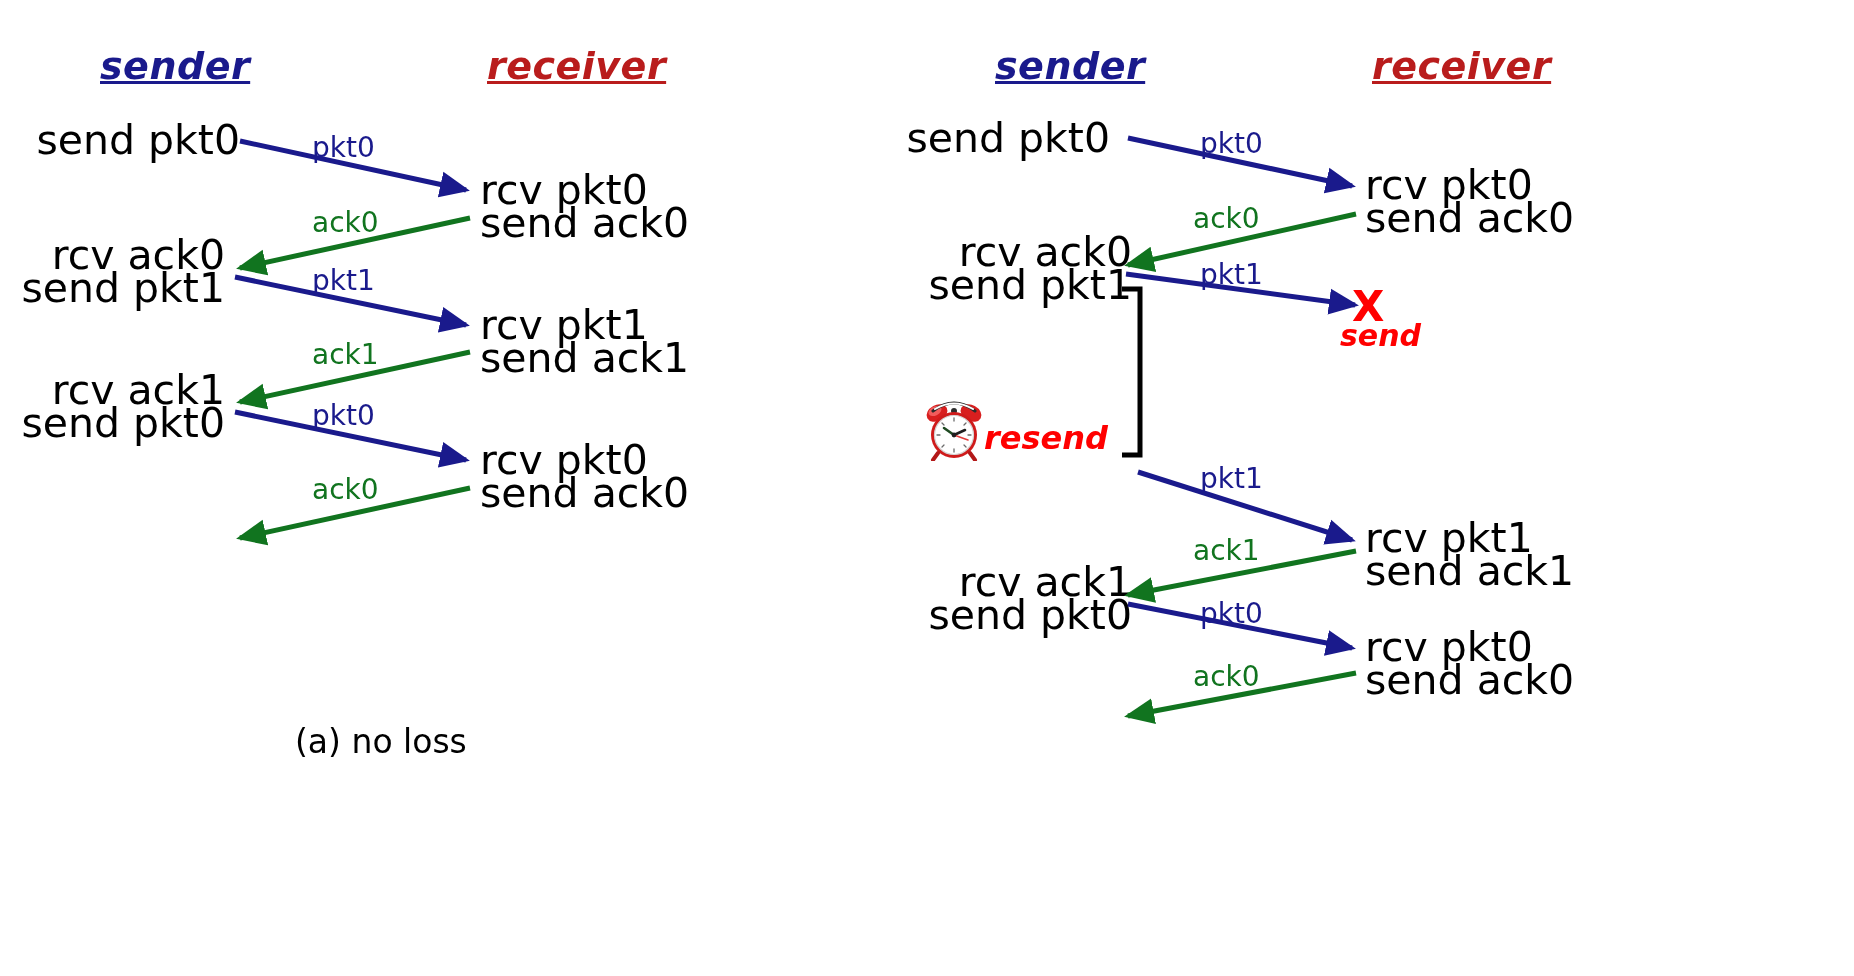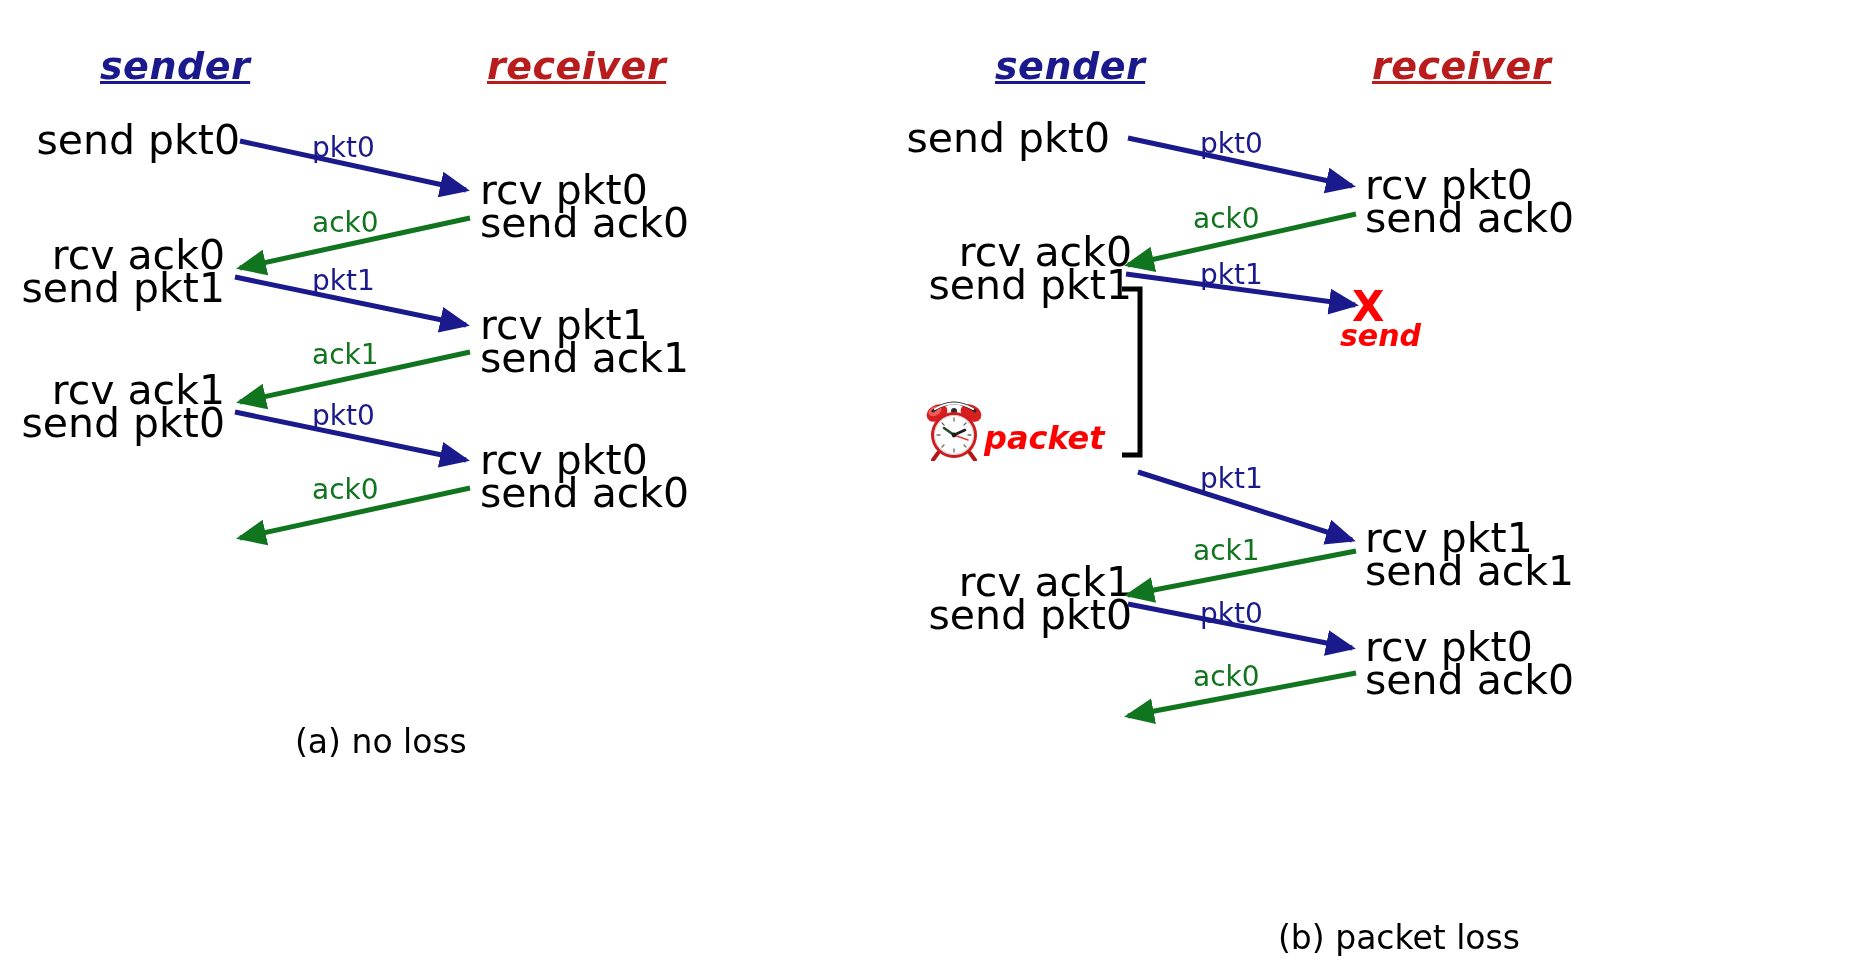--- a/index.html
+++ b/index.html
@@ -170,21 +170,21 @@
 
       <line x1="32" y1="38" x2="22" y2="31" stroke="#1f4a22" stroke-width="2.6" stroke-linecap="round"></line>
       <line x1="32" y1="38" x2="43" y2="33" stroke="#1f1f1f" stroke-width="2.6" stroke-linecap="round"></line>
       <line x1="32" y1="38" x2="46" y2="43" stroke="#e23b3b" stroke-width="1.6" stroke-linecap="round"></line>
       <circle cx="32" cy="38" r="2.4" fill="#1f1f1f"></circle>
 
       <path d="M16 56 L11 63" stroke="#b31818" stroke-width="4" stroke-linecap="round"></path>
       <path d="M48 56 L53 63" stroke="#b31818" stroke-width="4" stroke-linecap="round"></path>
     </svg>
   </div>
-  <div class="timeout-word" style="left:84px;top:419px;">packet</div>
+  <div class="timeout-word" style="left:84px;top:419px;">resend</div>
 
   <svg class="svg-layer" viewBox="0 0 954 976">
     <defs>
       <marker id="ahBlueB" markerWidth="6" markerHeight="6" refX="5.2" refY="3" orient="auto" markerUnits="strokeWidth">
         <path d="M0,0.4 L6,3 L0,5.6 z" fill="#1a1a8c"></path>
       </marker>
       <marker id="ahGreenB" markerWidth="6" markerHeight="6" refX="5.2" refY="3" orient="auto" markerUnits="strokeWidth">
         <path d="M0,0.4 L6,3 L0,5.6 z" fill="#11741f"></path>
       </marker>
     </defs>
@@ -199,14 +199,13 @@
 
     <line x1="238" y1="472" x2="452" y2="540" stroke="#1a1a8c" stroke-width="5" marker-end="url(#ahBlueB)"></line>
 
     <line x1="456" y1="551" x2="228" y2="595" stroke="#11741f" stroke-width="5" marker-end="url(#ahGreenB)"></line>
 
     <line x1="228" y1="604" x2="452" y2="648" stroke="#1a1a8c" stroke-width="5" marker-end="url(#ahBlueB)"></line>
 
     <line x1="456" y1="673" x2="228" y2="716" stroke="#11741f" stroke-width="5" marker-end="url(#ahGreenB)"></line>
   </svg>
 
-  <div class="caption" style="left:378px;top:918px;">(b) packet loss</div>
 </div>
 
 </body></html>

